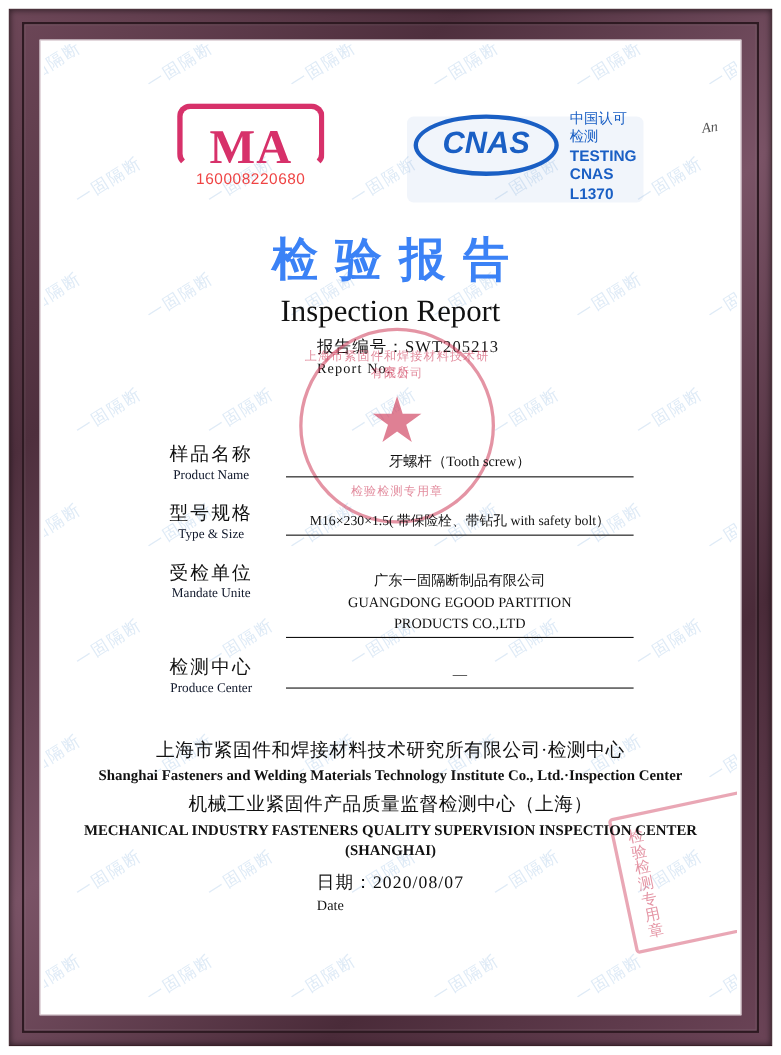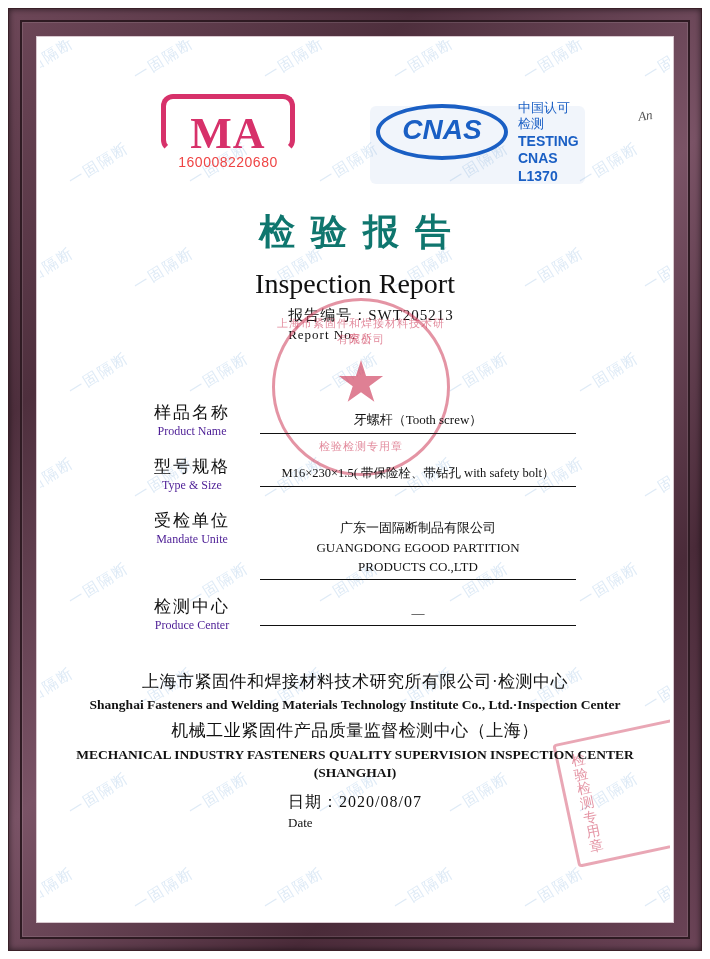--- a/index.html
+++ b/index.html
@@ -175,24 +175,24 @@
   }
 
   
   .title-cn {
     position: absolute;
     top: 168px;
     width: 100%;
     text-align: center;
     font-family: "Liberation Serif", serif;
     font-weight: bold;
-    font-size: 36px;
+    font-size: 42px;
     letter-spacing: 16px;
     text-indent: 16px;
-    color: #0f766e;
+    color: #3b82f6;
   }
   .title-en {
     position: absolute;
     top: 228px;
     width: 100%;
     text-align: center;
     font-family: "Liberation Serif", serif;
     font-size: 28px;
     color: #111;
   }
@@ -241,21 +241,21 @@
     flex: none;
   }
   .fl-cn {
     font-size: 17px;
     color: #111;
     letter-spacing: 2px;
     line-height: 1.25;
   }
   .fl-en {
     font-size: 12px;
-    color: #4c1d95;
+    color: #0f172a;
     line-height: 1.3;
     margin-top: 1px;
   }
   .field-value {
     flex: 1;
     margin-left: 12px;
     padding-top: 6px;
   }
   .fv-line {
     border-bottom: 1px solid #111;

